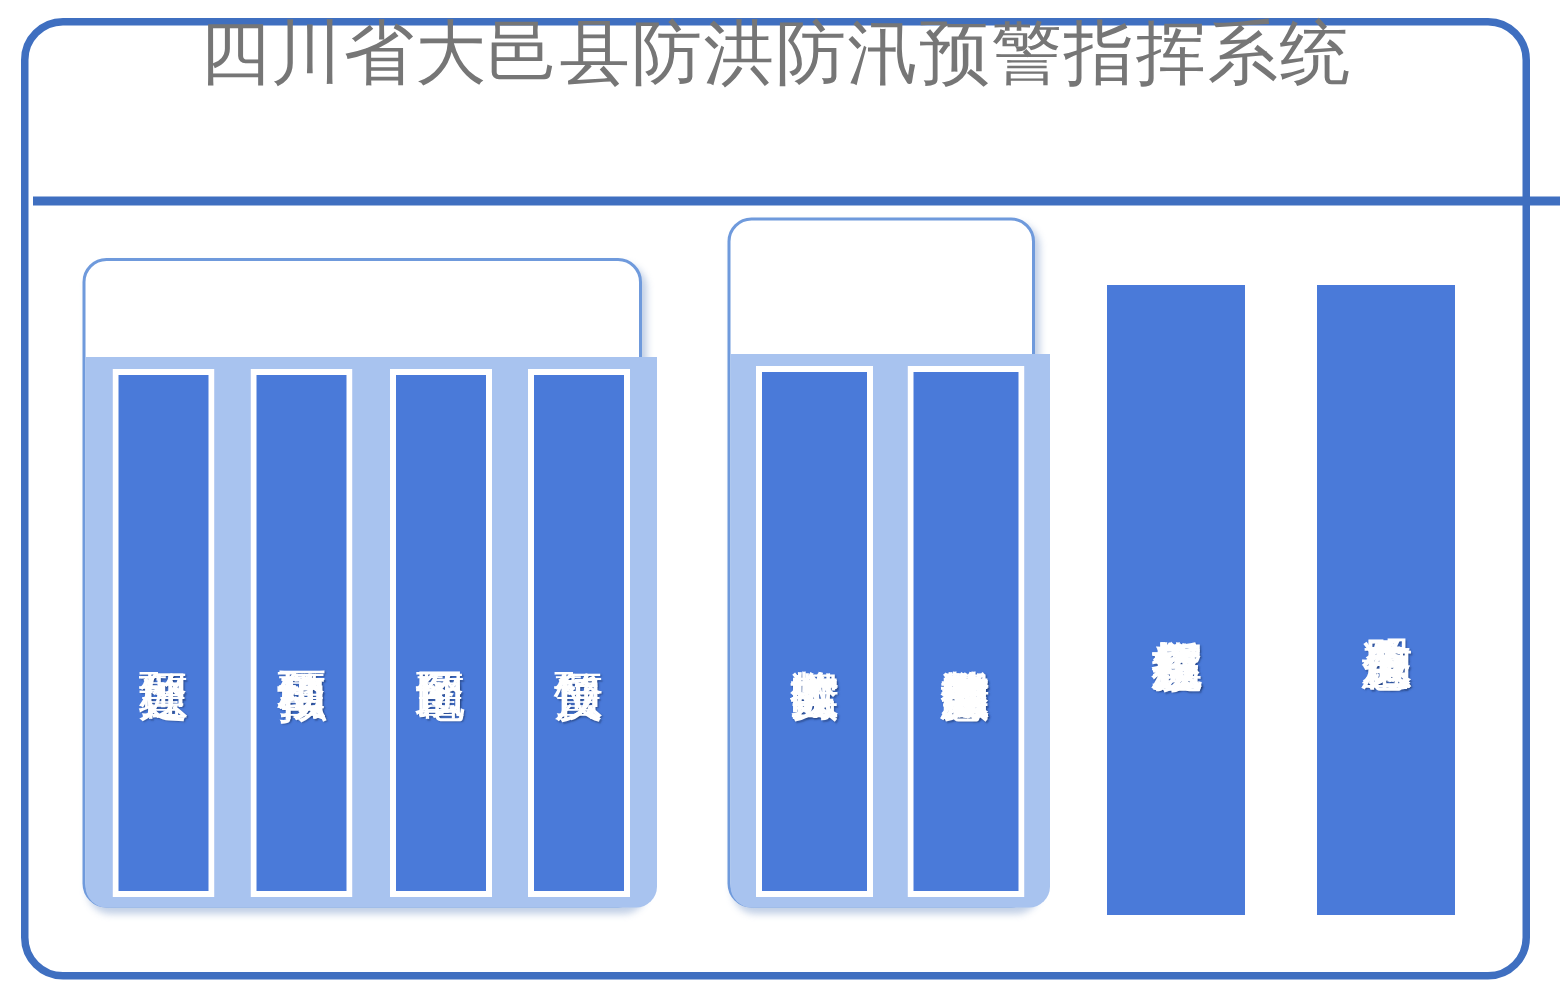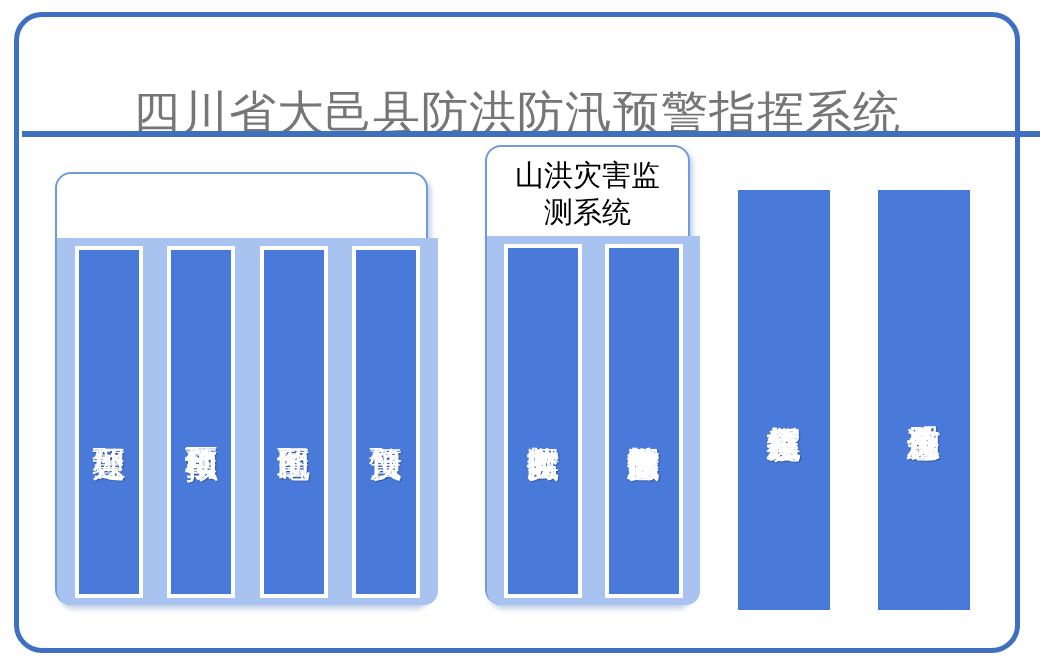--- a/index.html
+++ b/index.html
@@ -29,21 +29,21 @@
   }
 
   
   #title-bar {
     position: absolute;
     left: 14px;
     top: 12px;
     width: 1006px;
     height: 124px;
     display: flex;
-    align-items: flex-end;
+    align-items: flex-start;
     justify-content: center;
     pointer-events: none;
   }
   #page-title {
     font-size: 47px;
     color: #767676;
     letter-spacing: 1px;
     white-space: nowrap;
     line-height: 1;
     font-family: "DejaVu Sans", "Liberation Sans", sans-serif;
@@ -216,21 +216,20 @@
     </div>
     <div class="col-slot">
       <div class="v-bar-ringed">
         <span class="v-text">预警反馈</span>
       </div>
     </div>
   </div>
 </div>
 
 <div class="group-panel" id="group-monitor">
-  <div class="group-header">山洪灾害监测系统</div>
   <div class="group-body">
     <div class="col-slot">
       <div class="v-bar-ringed">
         <span class="v-text">实时数据监控</span>
       </div>
     </div>
     <div class="col-slot">
       <div class="v-bar-ringed">
         <span class="v-text">实时动态影像数据监控</span>
       </div>

